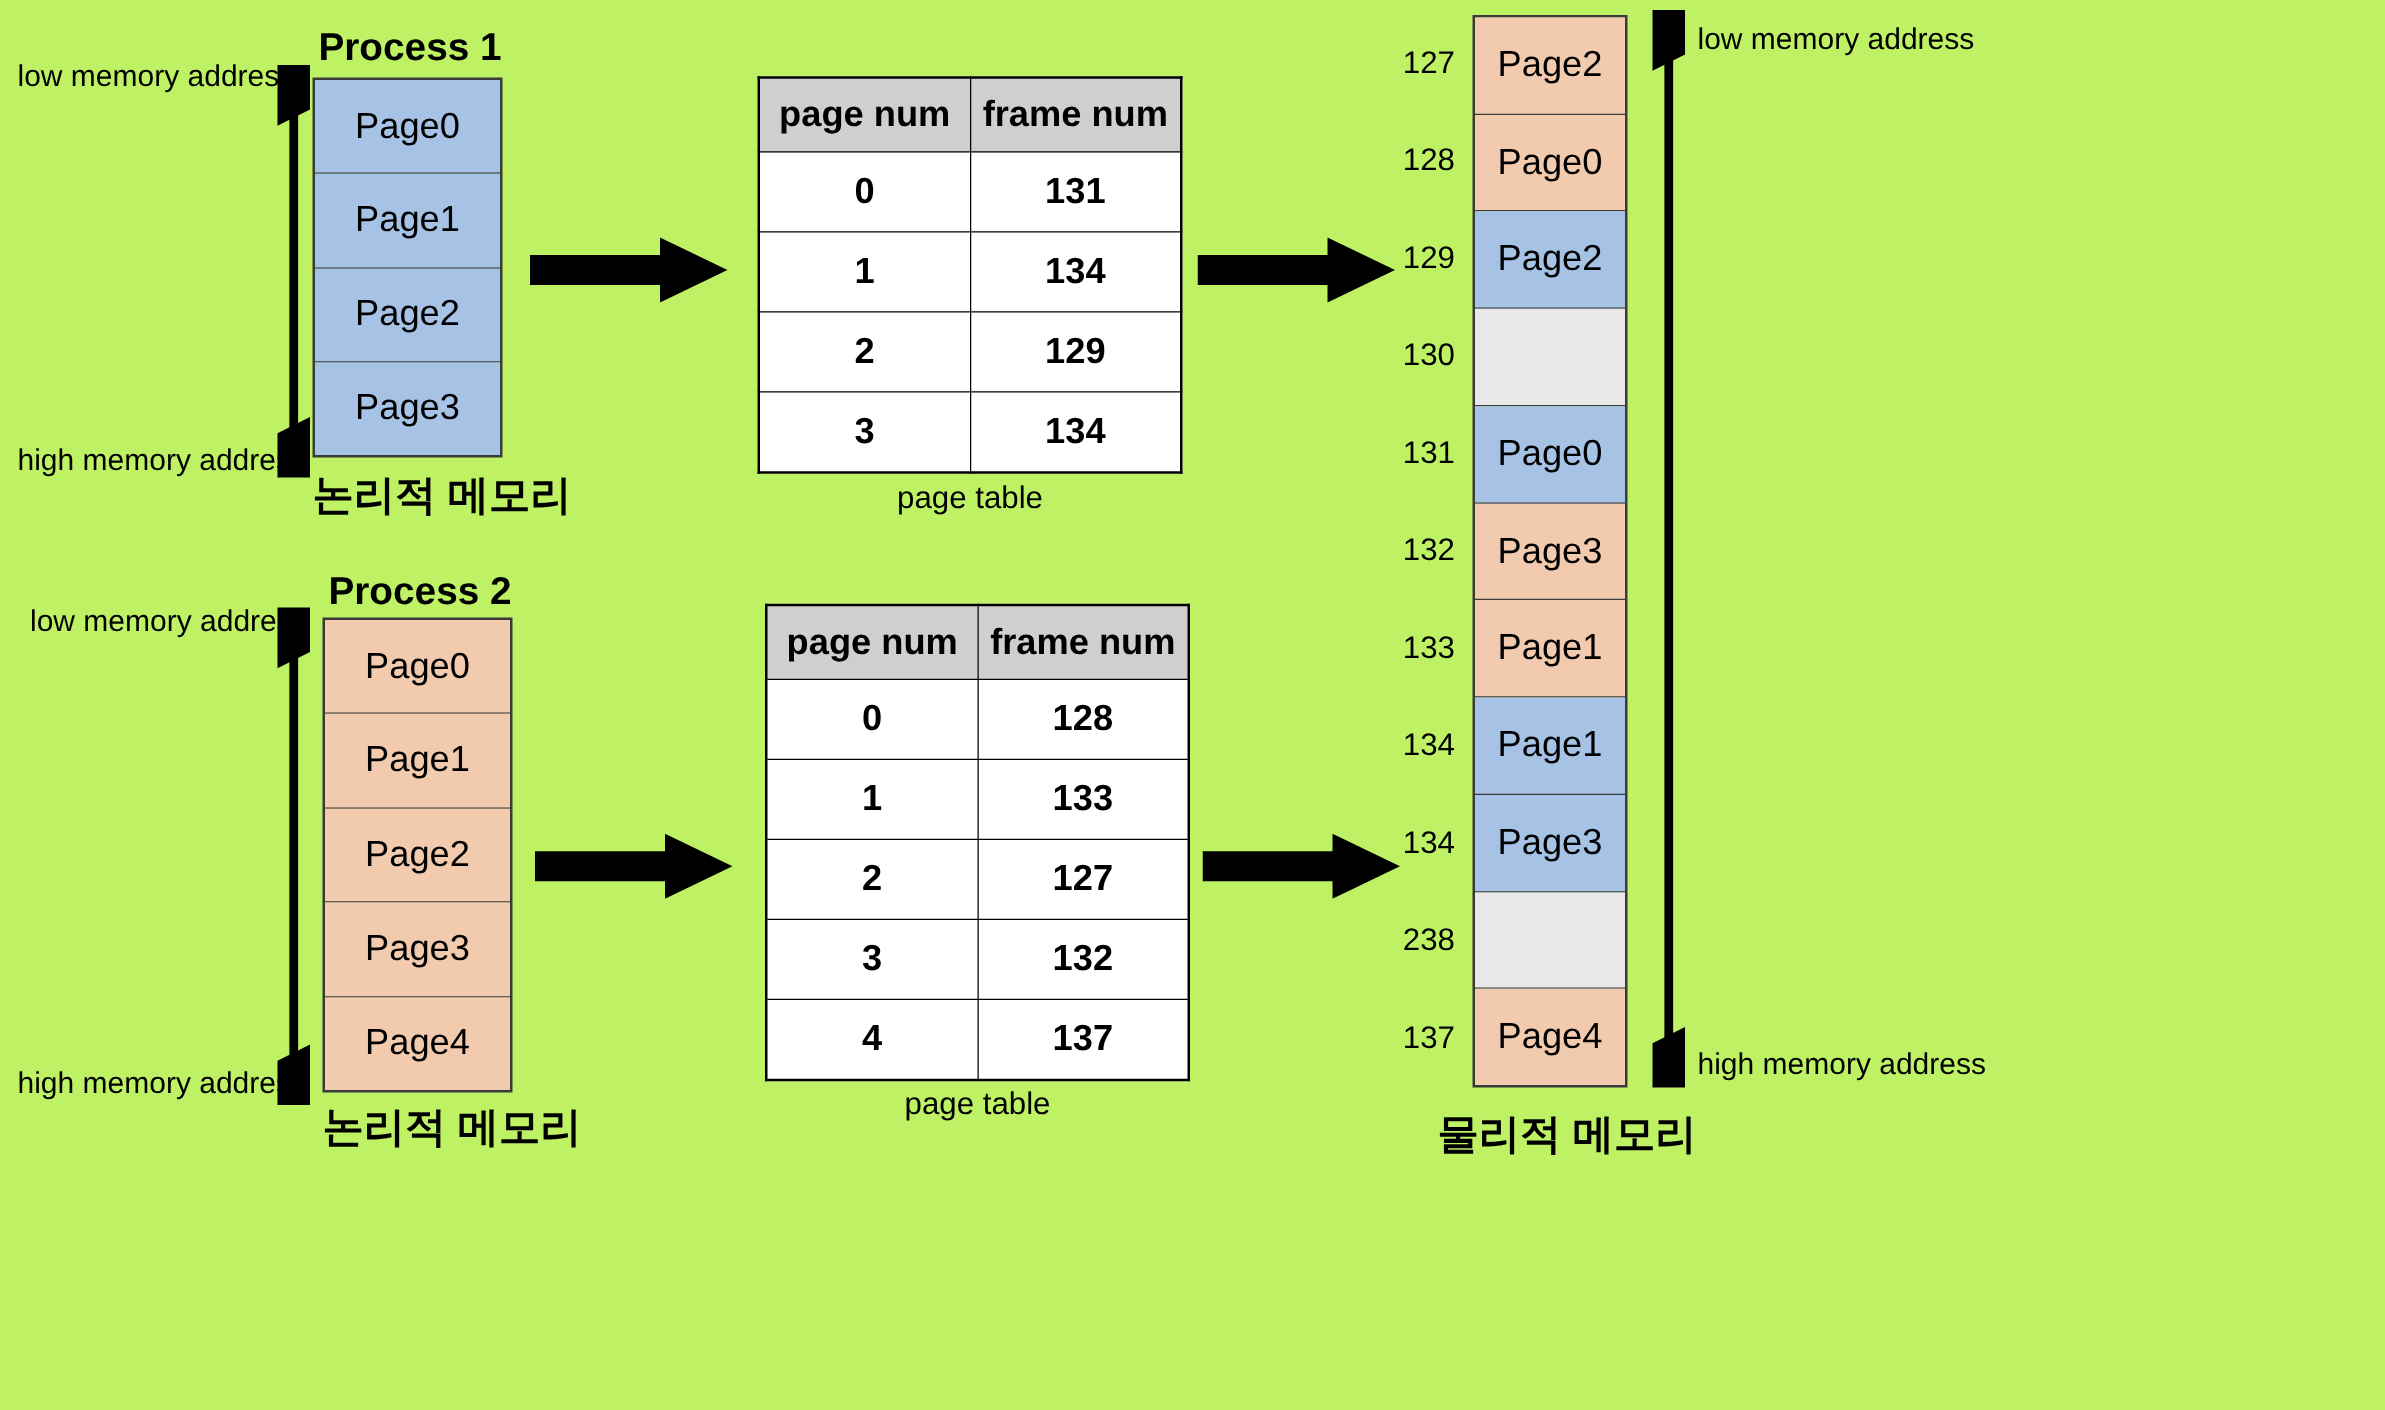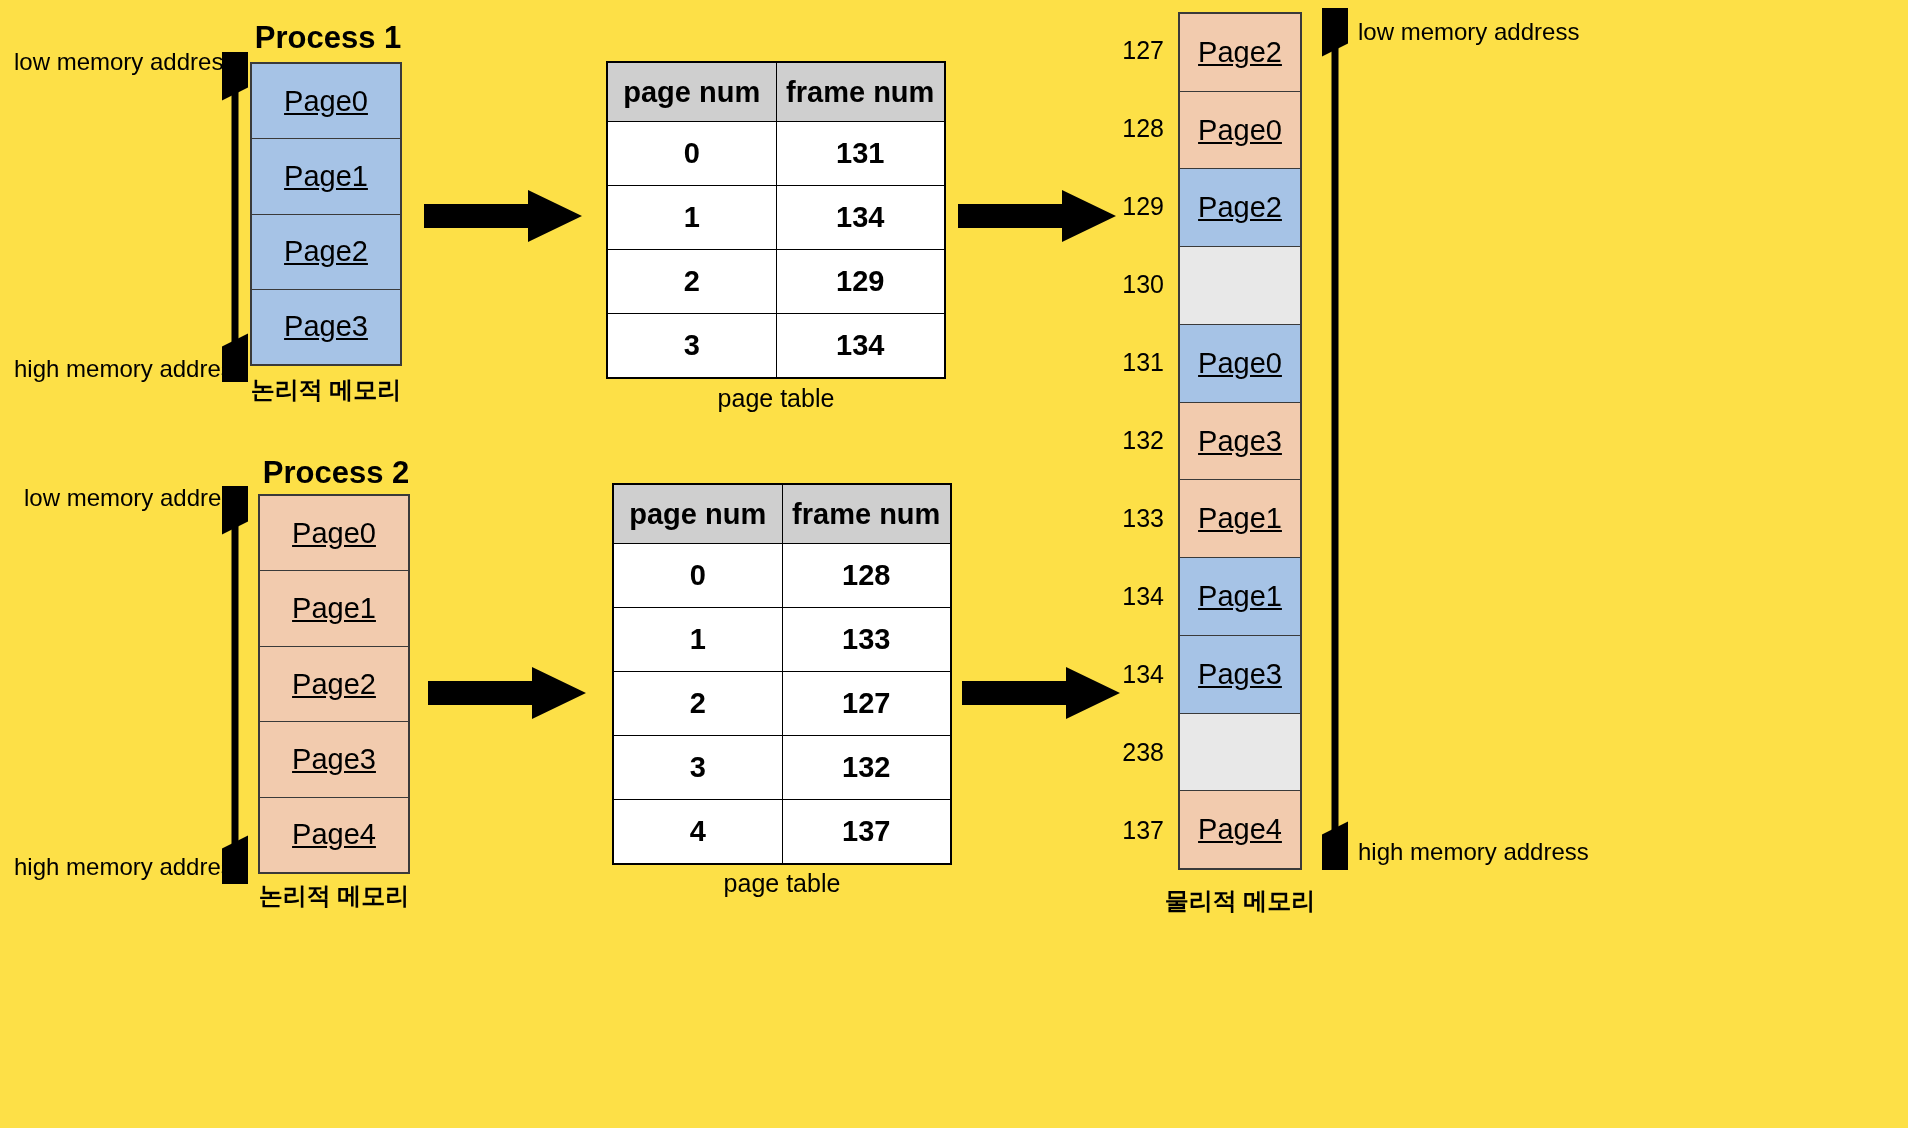--- a/index.html
+++ b/index.html
@@ -8,21 +8,21 @@
     background: #ffffff;
   }
   body {
     font-family: "Liberation Sans", "DejaVu Sans", sans-serif;
     color: #000000;
   }
   #canvas {
     position: relative;
     width: 1908px;
     height: 1128px;
-    background: #fde047;
+    background: #bef264;
     overflow: hidden;
   }
 
   
   .abs { position: absolute; }
 
   
   .proc-title {
     font-weight: bold;
     font-size: 31px;
@@ -40,32 +40,31 @@
   }
   .mem-cell {
     flex: 1 1 0;
     border-bottom: 1.5px solid #3a3a3a;
     display: flex;
     align-items: center;
     justify-content: center;
     font-size: 29px;
     box-sizing: border-box;
     line-height: 1;
-    text-decoration: underline;
   }
   .mem-cell:last-child { border-bottom: none; }
   .cell-blue   { background: #a6c3e6; }
   .cell-orange { background: #f2cbae; }
   .cell-empty  { background: #e8e8e8; }
 
   
   .mem-caption {
     position: absolute;
     font-weight: bold;
-    font-size: 24px;
+    font-size: 33px;
     text-align: center;
     white-space: nowrap;
   }
 
   
   .addr-label {
     position: absolute;
     font-size: 24px;
     white-space: nowrap;
   }

